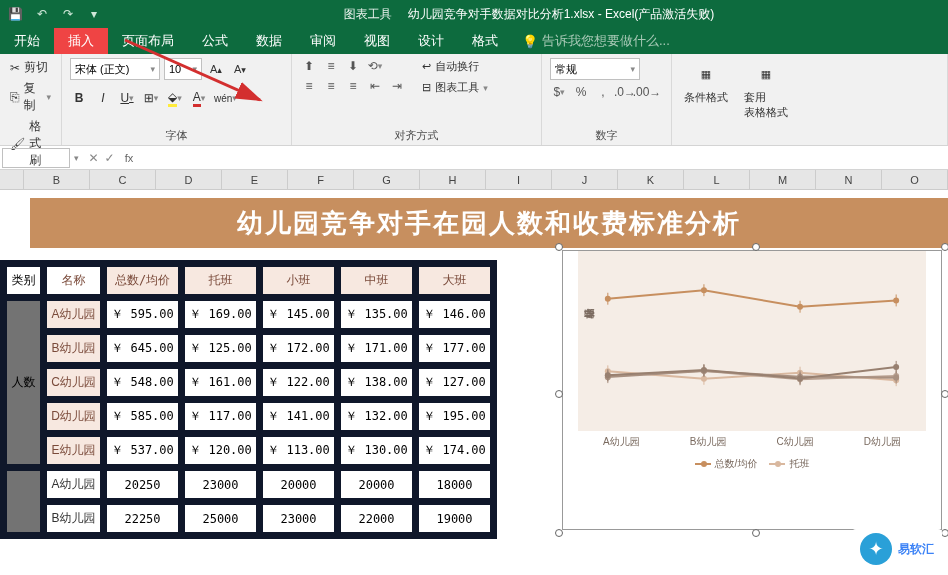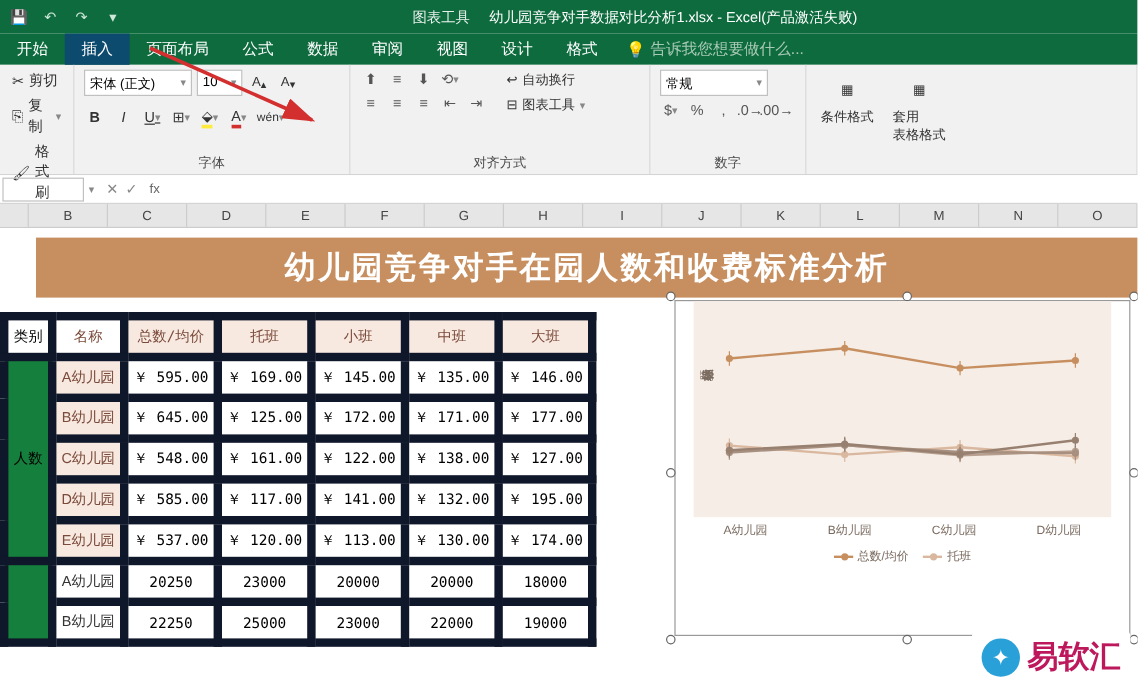--- a/index.html
+++ b/index.html
@@ -5,21 +5,21 @@
 *{margin:0;padding:0;box-sizing:border-box;font-family:"Microsoft YaHei",SimSun,sans-serif}
 body{background:#fff;width:948px;height:575px;overflow:hidden;position:relative;font-size:12px}
 .titlebar{height:28px;background:#0d6b3e;display:flex;align-items:center;color:#fff}
 .qat{display:flex;gap:10px;padding:0 8px;align-items:center}
 .qat-icon{width:16px;height:16px;display:flex;align-items:center;justify-content:center;color:#cfe8d9}
 .title-center{flex:1;display:flex;align-items:flex-end;justify-content:center;gap:16px}
 .title-chart-tools{font-size:12px;color:#e8f0eb}
 .title-filename{font-size:12px;color:#fff}
 .ribbon-tabs{height:26px;background:#0d6b3e;display:flex;align-items:stretch;color:#fff;font-size:13px}
 .tab{padding:0 14px;display:flex;align-items:center;cursor:pointer}
-.tab.active{background:#0c4a6e}
+.tab.active{background:#ef4444}
 .tab.context{color:#fff}
 .tell-me{flex:1;display:flex;align-items:center;padding:0 10px;color:#a8c9b6;gap:6px}
 .lightbulb{width:14px;height:14px;display:inline-block}
 .ribbon{height:92px;background:#f1f1f1;border-bottom:1px solid #d4d4d4;display:flex}
 .ribbon-group{border-right:1px solid #d9d9d9;padding:4px 8px 2px;display:flex;flex-direction:column;justify-content:space-between}
 .group-content{display:flex;gap:6px;flex:1}
 .group-label{text-align:center;font-size:11px;color:#4a4a4a;padding-top:2px}
 .clipboard-btns{display:flex;flex-direction:column;gap:2px}
 .clip-row{display:flex;align-items:center;gap:4px;font-size:12px;color:#333;padding:1px 2px}
 .font-group{display:flex;flex-direction:column;gap:8px}
@@ -50,38 +50,38 @@
 .corner{width:30px;border-right:1px solid #ccc;background:#e6e6e6}
 .ch{flex:0 0 66px;text-align:center;font-size:11px;color:#444;border-right:1px solid #ccc;line-height:20px}
 .grid-body{position:relative;height:385px}
 .sheet-title{position:absolute;left:30px;top:8px;right:0;height:50px;background:#c78f5f;display:flex;align-items:center;justify-content:center;color:#fff;font-size:26px;font-weight:bold;letter-spacing:2px}
 .data-table{position:absolute;left:0;top:70px;border-collapse:collapse}
 .data-table th,.data-table td{border:7px solid #0f172a;font-size:12px;text-align:center;height:34px;padding:0 4px}
 .data-table th{background:#fff;font-weight:normal}
 .hdr-cell{background:#f7e8e0!important;color:#7a4a3a}
 .name-cell{background:#f7e8e0;color:#7a4a3a;width:60px}
 .val-cell{width:78px;font-family:"SimSun",monospace}
-.cat-cell{width:40px;background:#15803d}
+.cat-cell{width:40px;background:#737373}
 .chart-overlay{position:absolute;left:562px;top:250px;width:380px;height:280px;background:#fff;border:1px solid #999}
 .chart-handles{position:absolute;inset:-4px;pointer-events:none}
 .handle{position:absolute;width:8px;height:8px;background:#fff;border:1px solid #666;border-radius:50%}
 .h-tl{top:-4px;left:-4px}.h-tr{top:-4px;right:-4px}.h-bl{bottom:-4px;left:-4px}.h-br{bottom:-4px;right:-4px}
 .h-t{top:-4px;left:50%}.h-b{bottom:-4px;left:50%}.h-l{left:-4px;top:50%}.h-r{right:-4px;top:50%}
 .chart-title{text-align:center;font-size:14px;color:#7a6a5f;padding:8px 0}
 .chart-plot{position:relative;height:180px;margin:0 15px;background:#f5ede6}
 .chart-ylab{position:absolute;left:-2px;top:50%;transform:rotate(-90deg) translateX(20px);transform-origin:left;font-size:10px;color:#7a6a5f;writing-mode:vertical-rl}
 .chart-xaxis{display:flex;justify-content:space-around;font-size:10px;color:#7a6a5f;padding:4px 15px}
 .chart-legend{display:flex;justify-content:center;gap:12px;font-size:10px;color:#7a6a5f;padding:4px 0}
 .leg-item{display:flex;align-items:center;gap:4px}
 .leg-sw{width:16px;height:2px;position:relative}
 .leg-sw::after{content:"";position:absolute;left:6px;top:-2px;width:6px;height:6px;border-radius:50%;background:inherit}
 svg.lines{position:absolute;inset:0}
 .watermark{position:absolute;right:6px;bottom:6px;display:flex;align-items:center;gap:6px;background:#fff;padding:4px 8px;border-radius:4px}
 .wm-icon{width:32px;height:32px;background:#2aa0d8;border-radius:50%;display:flex;align-items:center;justify-content:center;color:#fff;font-size:18px}
-.wm-text{font-size:26px;font-weight:bold;color:#be185d}
+.wm-text{font-size:12px;font-weight:bold;color:#3b82f6}
 .arrow{position:absolute;left:120px;top:35px;pointer-events:none;z-index:50}
 .chev{font-size:9px;color:#888}
 </style>
 </head>
 <body>
 
 <div class="titlebar">
   <div class="qat">
     <span class="qat-icon">💾</span>
     <span class="qat-icon">↶</span>

